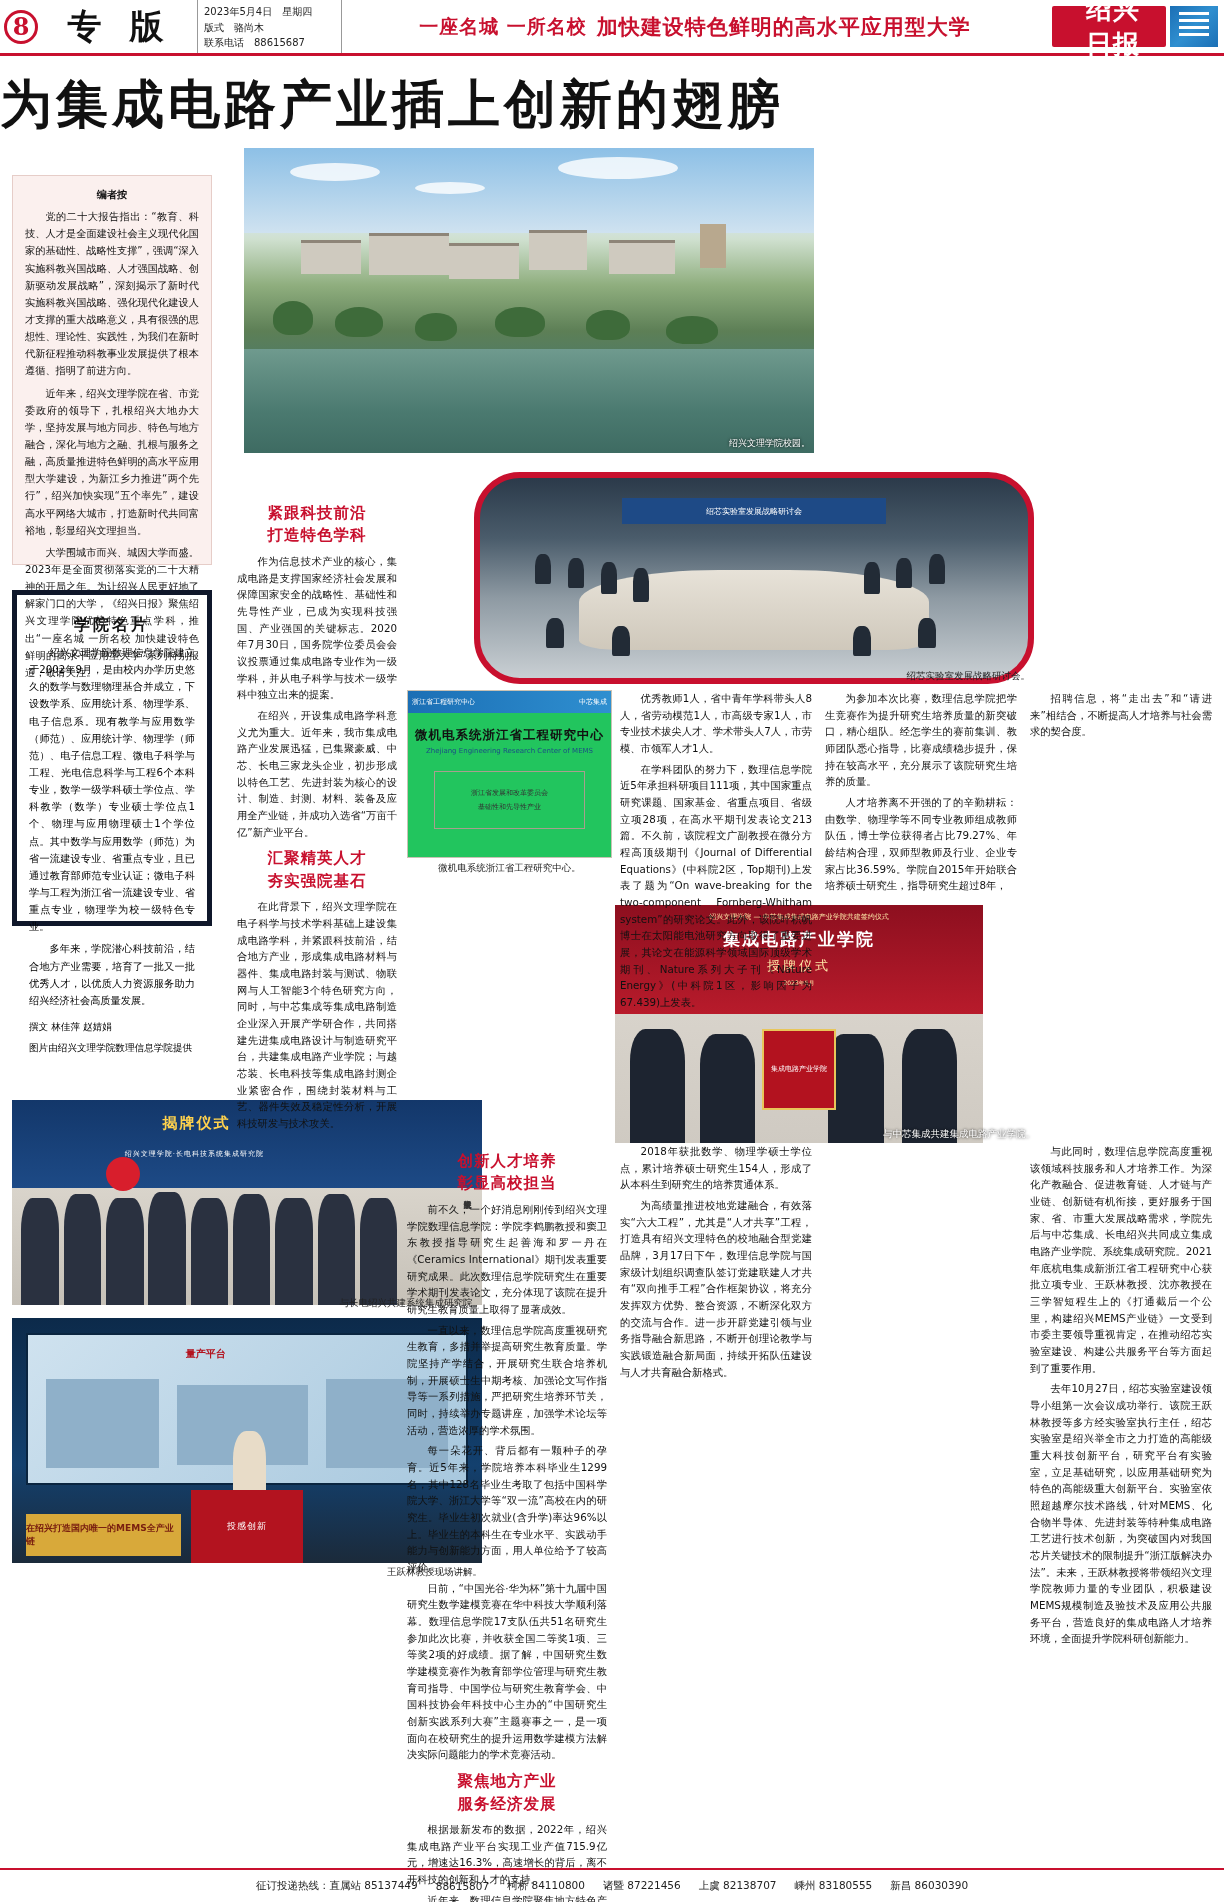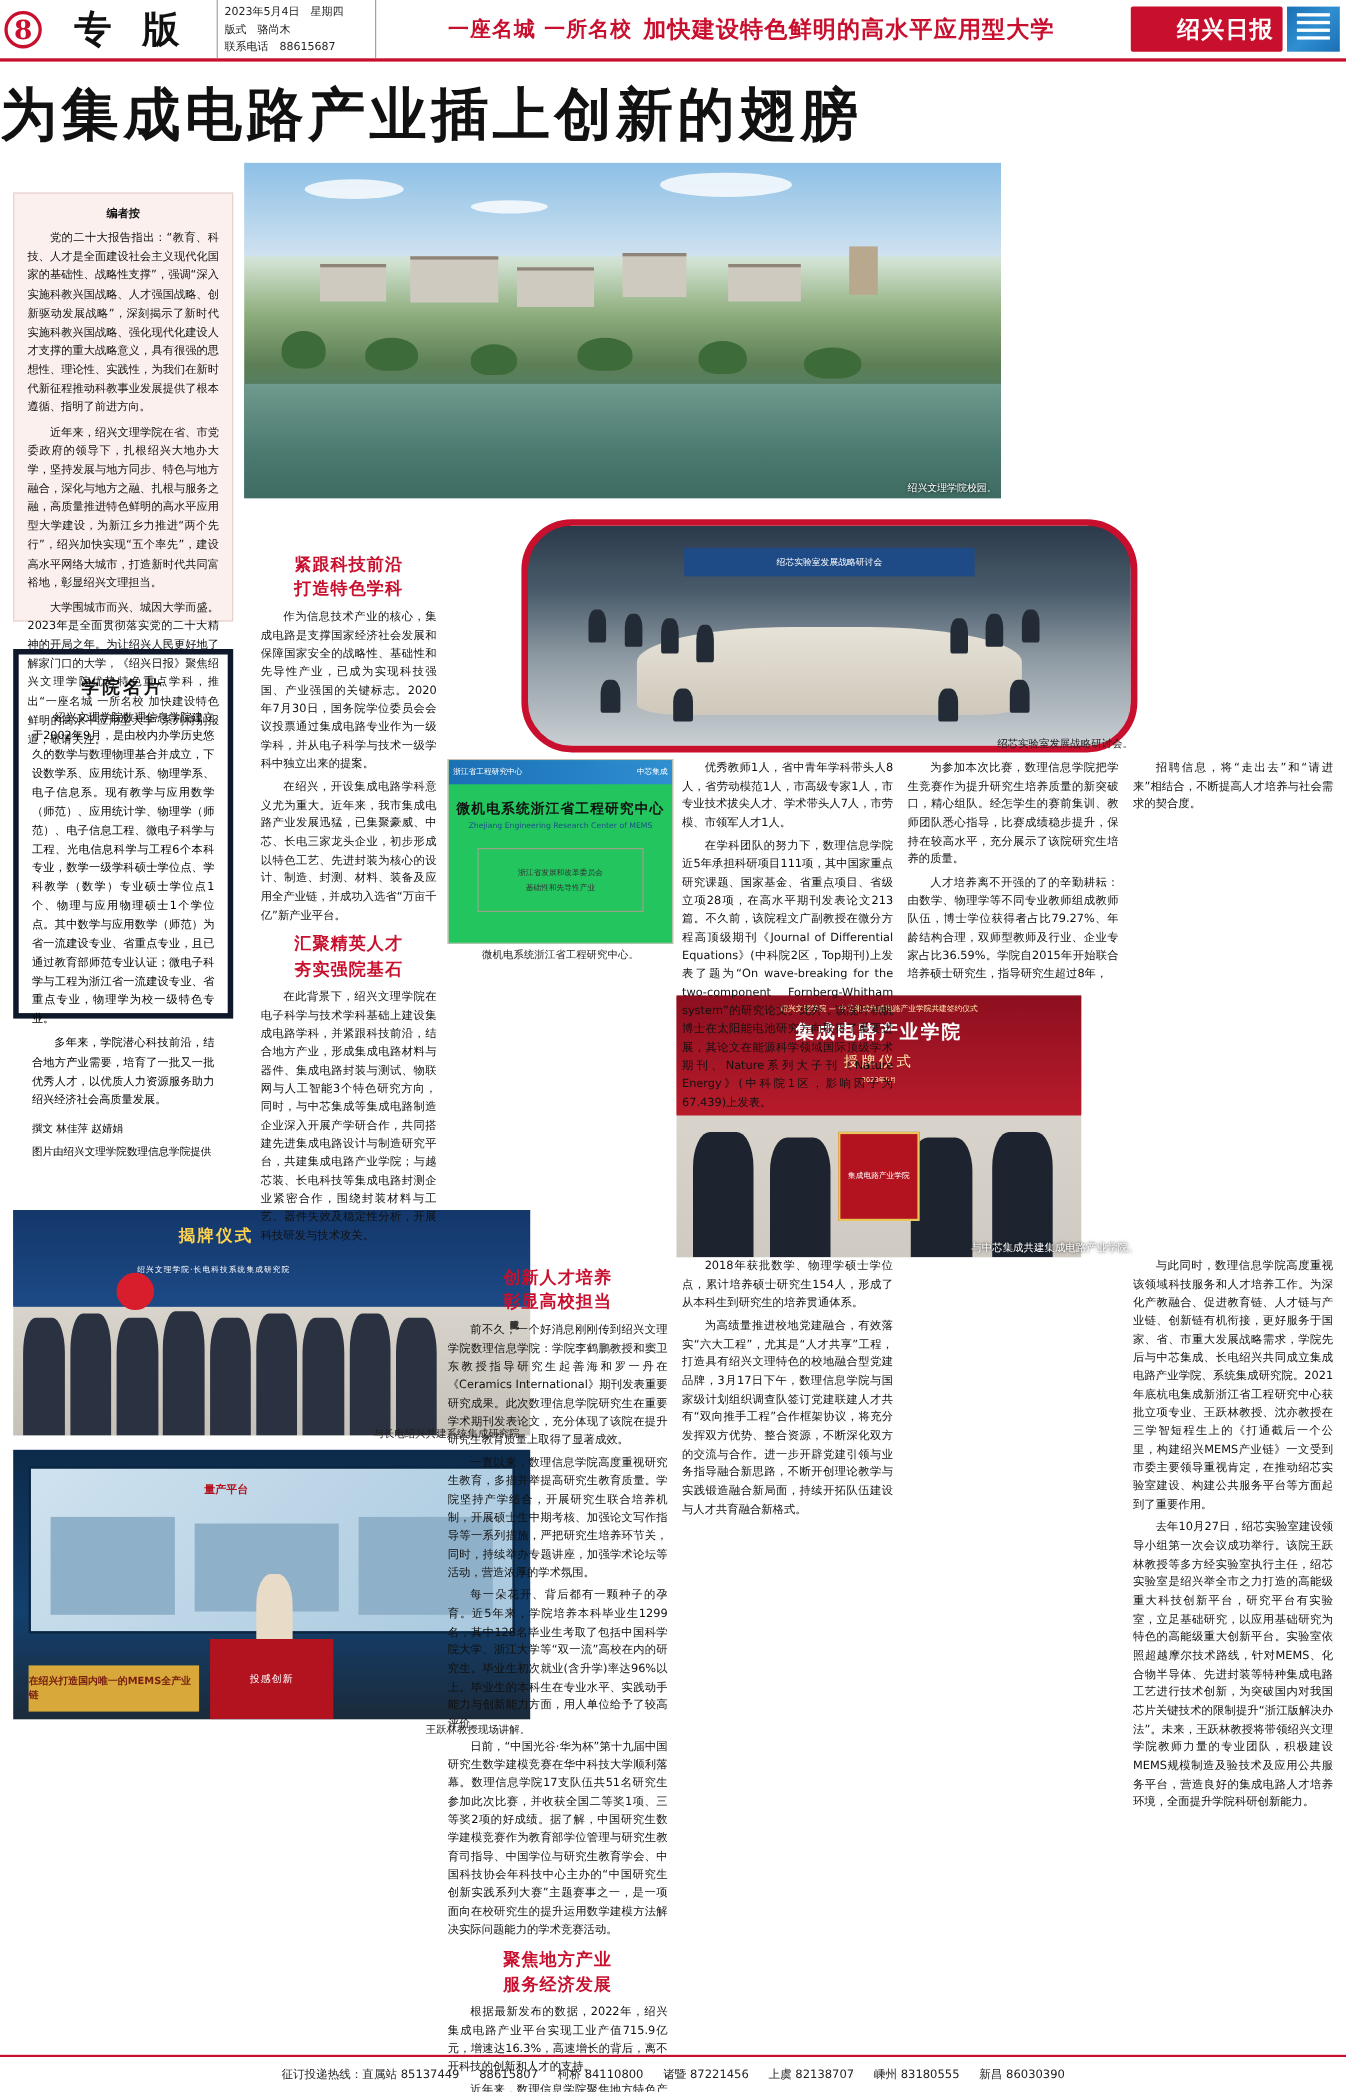--- a/index.html
+++ b/index.html
@@ -37,22 +37,22 @@
   }
   .date-row { display: flex; gap: 10px; }
   .slogan {
     flex: 1; display: flex; align-items: center; justify-content: center;
     gap: 10px; color: #c8102e; font-weight: bold;
     font-family: "DejaVu Serif", serif;
   }
   .slogan .s1 { font-size: 19px; letter-spacing: 1px; }
   .slogan .s2 { font-size: 21px; letter-spacing: 1px; }
   .paper-logo {
-    width: 138px; display: flex; align-items: center; justify-content: center;
-    background: #c8102e; color: #fff; font-size: 21px; font-weight: bold;
+    width: 114px; display: flex; align-items: center; justify-content: center;
+    background: #c8102e; color: #fff; font-size: 26px; font-weight: bold;
     font-family: "DejaVu Serif", serif; letter-spacing: 1px;
     margin: 6px 4px; border-radius: 2px; padding-left: 34px;
   }
   .qr-logo {
     width: 48px; margin: 6px 6px 6px 0;
     background: linear-gradient(135deg,#1b6fb5 0%,#2f8fd0 50%,#1b6fb5 100%);
     display: flex; align-items: center; justify-content: center;
   }
   .qr-inner { width: 34px; height: 30px; position: relative; }
   .qr-inner i {
@@ -70,21 +70,21 @@
   .photo { position: absolute; overflow: hidden; }
   .photo .cap {
     position: absolute; right: 4px; bottom: 3px;
     font-size: 9px; color: #fff; text-shadow: 0 0 3px #000;
   }
   .cap-below {
     position: absolute; font-size: 9.5px; color: #222; text-align: center;
   }
   
   #photo-campus {
-    left: 222px; top: 148px; width: 688px; height: 305px;
+    left: 244px; top: 148px; width: 570px; height: 305px;
     background:
       linear-gradient(to bottom, #bcd9ef 0%, #d8e8f3 22%, #cfe0cf 30%, #8fae7e 45%, #5d7f56 60%, #4a7a6d 75%, #3f6f78 100%);
   }
   #photo-campus .sky { position:absolute; left:0; top:0; right:0; height:28%;
     background: linear-gradient(to bottom,#8dc0e6,#cfe2f0); }
   #photo-campus .cloud { position:absolute; background:rgba(255,255,255,.8); border-radius:50%; }
   #photo-campus .bldg { position:absolute; background:#cfcabf; border-top:3px solid #8e8578; }
   #photo-campus .water { position:absolute; left:0; bottom:0; right:0; height:34%;
     background: linear-gradient(to bottom,#6f9a8e,#4b7a70 60%,#3e6b62); }
   #photo-campus .tree { position:absolute; background:#3e6b3a; border-radius:50% 50% 40% 40%; }

